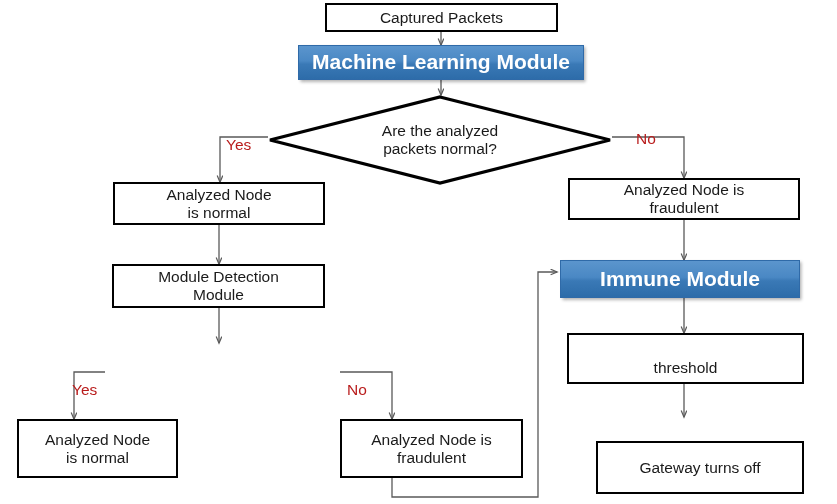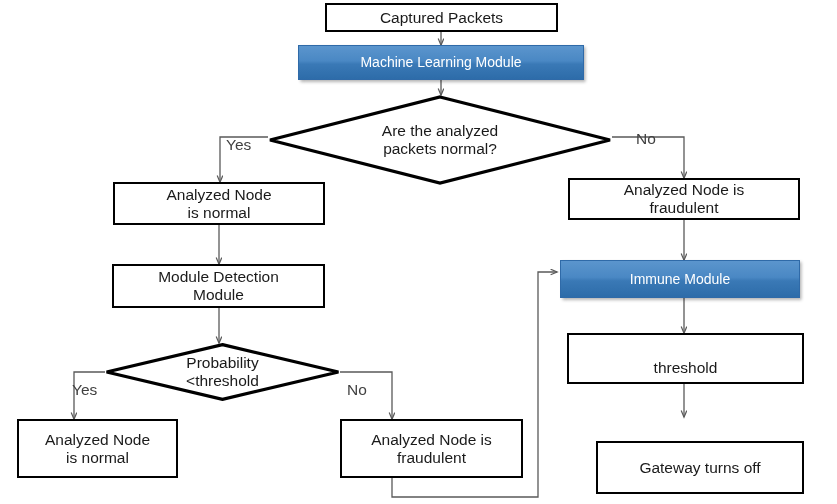--- a/index.html
+++ b/index.html
@@ -8,30 +8,30 @@
        font-family:"Liberation Sans","DejaVu Sans",sans-serif;}
   #canvas{position:relative;width:837px;height:504px;background:#fff;}
   svg.wires{position:absolute;left:0;top:0;width:837px;height:504px;pointer-events:none;}
 
   .node{position:absolute;box-sizing:border-box;display:flex;
         align-items:center;justify-content:center;text-align:center;
         line-height:1.15;color:#1a1a1a;}
 
   .proc{border:2.5px solid #000;background:#fff;font-size:15.5px;font-weight:400;}
 
-  .module{border:1px solid #2f6aa8;color:#ffffff;font-size:14px;font-weight:400;
+  .module{border:1px solid #2f6aa8;color:#ffffff;font-size:21px;font-weight:700;
           background:linear-gradient(to bottom,#5b95cd 0%,#4a88c4 45%,#3a79b6 55%,#2d6ca9 100%);
           box-shadow:1.5px 2px 3px rgba(0,0,0,0.30);}
 
   .diamond{position:absolute;}
   .diamond .dlabel{position:absolute;left:0;top:0;width:100%;height:100%;
         display:flex;align-items:center;justify-content:center;text-align:center;
         font-size:15.5px;line-height:1.18;color:#1a1a1a;}
 
-  .edgelabel{position:absolute;font-size:15.5px;color:#404040;white-space:nowrap;}
+  .edgelabel{position:absolute;font-size:15.5px;color:#b91c1c;white-space:nowrap;}
 </style>
 </head>
 <body>
 
 <div id="canvas">
 
   <svg class="wires" viewBox="0 0 837 504">
     <defs>
       <marker id="ah" markerWidth="10" markerHeight="10" refX="7.4" refY="3.4" orient="auto" markerUnits="userSpaceOnUse">
         <path d="M1,0.6 L7.6,3.4 L1,6.2" fill="none" stroke="#595959" stroke-width="1.2"></path>
@@ -102,31 +102,20 @@
     </span>
   </div>
 
   <div class="node proc" style="left:112px;top:264px;width:213px;height:44px;">
     <span>
       <span>Module Detection</span><br>
       <span>Module</span>
     </span>
   </div>
 
-  <div class="diamond" style="left:105px;top:343px;width:235px;height:58px;">
-    <svg viewBox="0 0 235 58" style="position:absolute;left:0;top:0;width:235px;height:58px;">
-      <polygon points="117.5,1.6 233.4,29 117.5,56.4 1.6,29" fill="#fff" stroke="#000" stroke-width="3.2"></polygon>
-    </svg>
-    <div class="dlabel">
-      <span>
-        <span>Probability</span><br>
-        <span>&lt;threshold</span>
-      </span>
-    </div>
-  </div>
 
   <div class="edgelabel" style="left:72px;top:381px;">Yes</div>
   <div class="edgelabel" style="left:347px;top:381px;">No</div>
 
   <div class="node proc" style="left:17px;top:419px;width:161px;height:59px;">
     <span>
       <span>Analyzed Node</span><br>
       <span>is normal</span>
     </span>
   </div>

